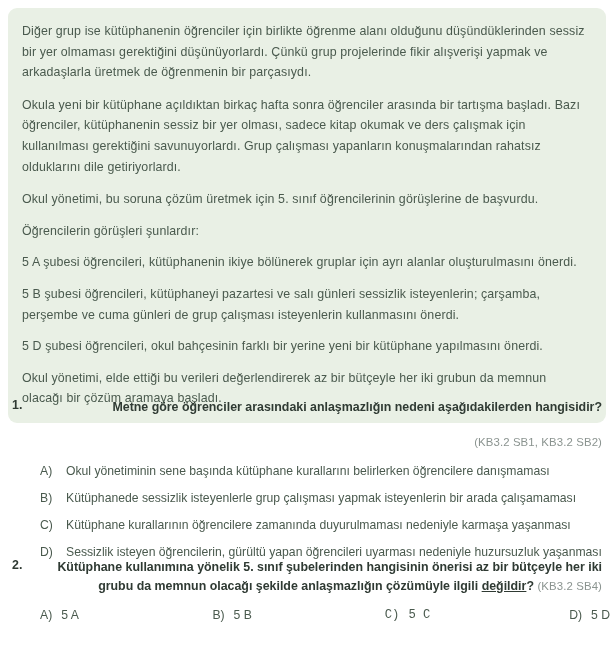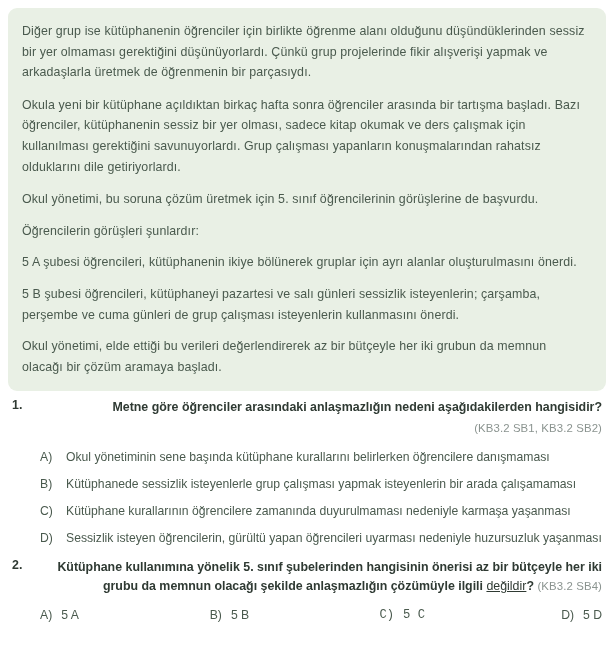--- a/index.html
+++ b/index.html
@@ -80,25 +80,25 @@
     text-align: right;
   }
   .q-code {
     font-size: 11.4px;
     font-weight: normal;
     color: #8b9490;
     letter-spacing: 0.01em;
   }
   .q-code-line {
     display: block;
-    margin-top: 2px;
+    margin-top: 16px;
   }
   .neg-word {
     text-decoration: underline;
-    font-weight: normal;
+    font-weight: bold;
   }
 
   
   .options-stacked {
     margin-top: 12px;
     padding-left: 40px;
     padding-right: 12px;
   }
   .opt-row {
     position: relative;
@@ -115,21 +115,21 @@
     top: 0;
     color: #4a5a4e;
     font-size: 12.2px;
   }
   .opt-text { display: inline; }
 
   
   .options-inline {
     margin-top: 13px;
     padding-left: 40px;
-    padding-right: 12px;
+    padding-right: 4px;
     display: flex;
     flex-direction: row;
   }
   .opt-inline {
     font-size: 12.2px;
     color: #4a5a4e;
     white-space: nowrap;
   }
   .opt-inline:nth-child(1) { width: 173px; }
   .opt-inline:nth-child(2) { width: 173px; }
@@ -144,20 +144,21 @@
 
 <div class="page">
 
   <div class="passage-box">
     <p class="passage-p">Diğer grup ise kütüphanenin öğrenciler için birlikte öğrenme alanı olduğunu düşündüklerinden sessiz bir yer olmaması gerektiğini düşünüyorlardı. Çünkü grup projelerinde fikir alışverişi yapmak ve arkadaşlarla üretmek de öğrenmenin bir parçasıydı.</p>
     <p class="passage-p">Okula yeni bir kütüphane açıldıktan birkaç hafta sonra öğrenciler arasında bir tartışma başladı. Bazı öğrenciler, kütüphanenin sessiz bir yer olması, sadece kitap okumak ve ders çalışmak için kullanılması gerektiğini savunuyorlardı. Grup çalışması yapanların konuşmalarından rahatsız olduklarını dile getiriyorlardı.</p>
     <p class="passage-p tight">Okul yönetimi, bu soruna çözüm üretmek için 5. sınıf öğrencilerinin görüşlerine de başvurdu.</p>
     <p class="passage-p tight">Öğrencilerin görüşleri şunlardır:</p>
     <p class="passage-p tight">5 A şubesi öğrencileri, kütüphanenin ikiye bölünerek gruplar için ayrı alanlar oluşturulmasını önerdi.</p>
     <p class="passage-p tight">5 B şubesi öğrencileri, kütüphaneyi pazartesi ve salı günleri sessizlik isteyenlerin; çarşamba, perşembe ve cuma günleri de grup çalışması isteyenlerin kullanmasını önerdi.</p>
+    <p class="passage-p tight">5 D şubesi öğrencileri, okul bahçesinin farklı bir yerine yeni bir kütüphane yapılmasını önerdi.</p>
     <p class="passage-p">Okul yönetimi, elde ettiği bu verileri değerlendirerek az bir bütçeyle her iki grubun da memnun olacağı bir çözüm aramaya başladı.</p>
   </div>
 
   <div class="question-block" id="q1-block">
     <div class="q-head">
       <span class="q-num">1.</span>
       <p class="q-text">
         <span>Metne göre öğrenciler arasındaki anlaşmazlığın nedeni aşağıdakilerden hangisidir?</span>
         <span class="q-code q-code-line">(KB3.2 SB1, KB3.2 SB2)</span>
       </p>

